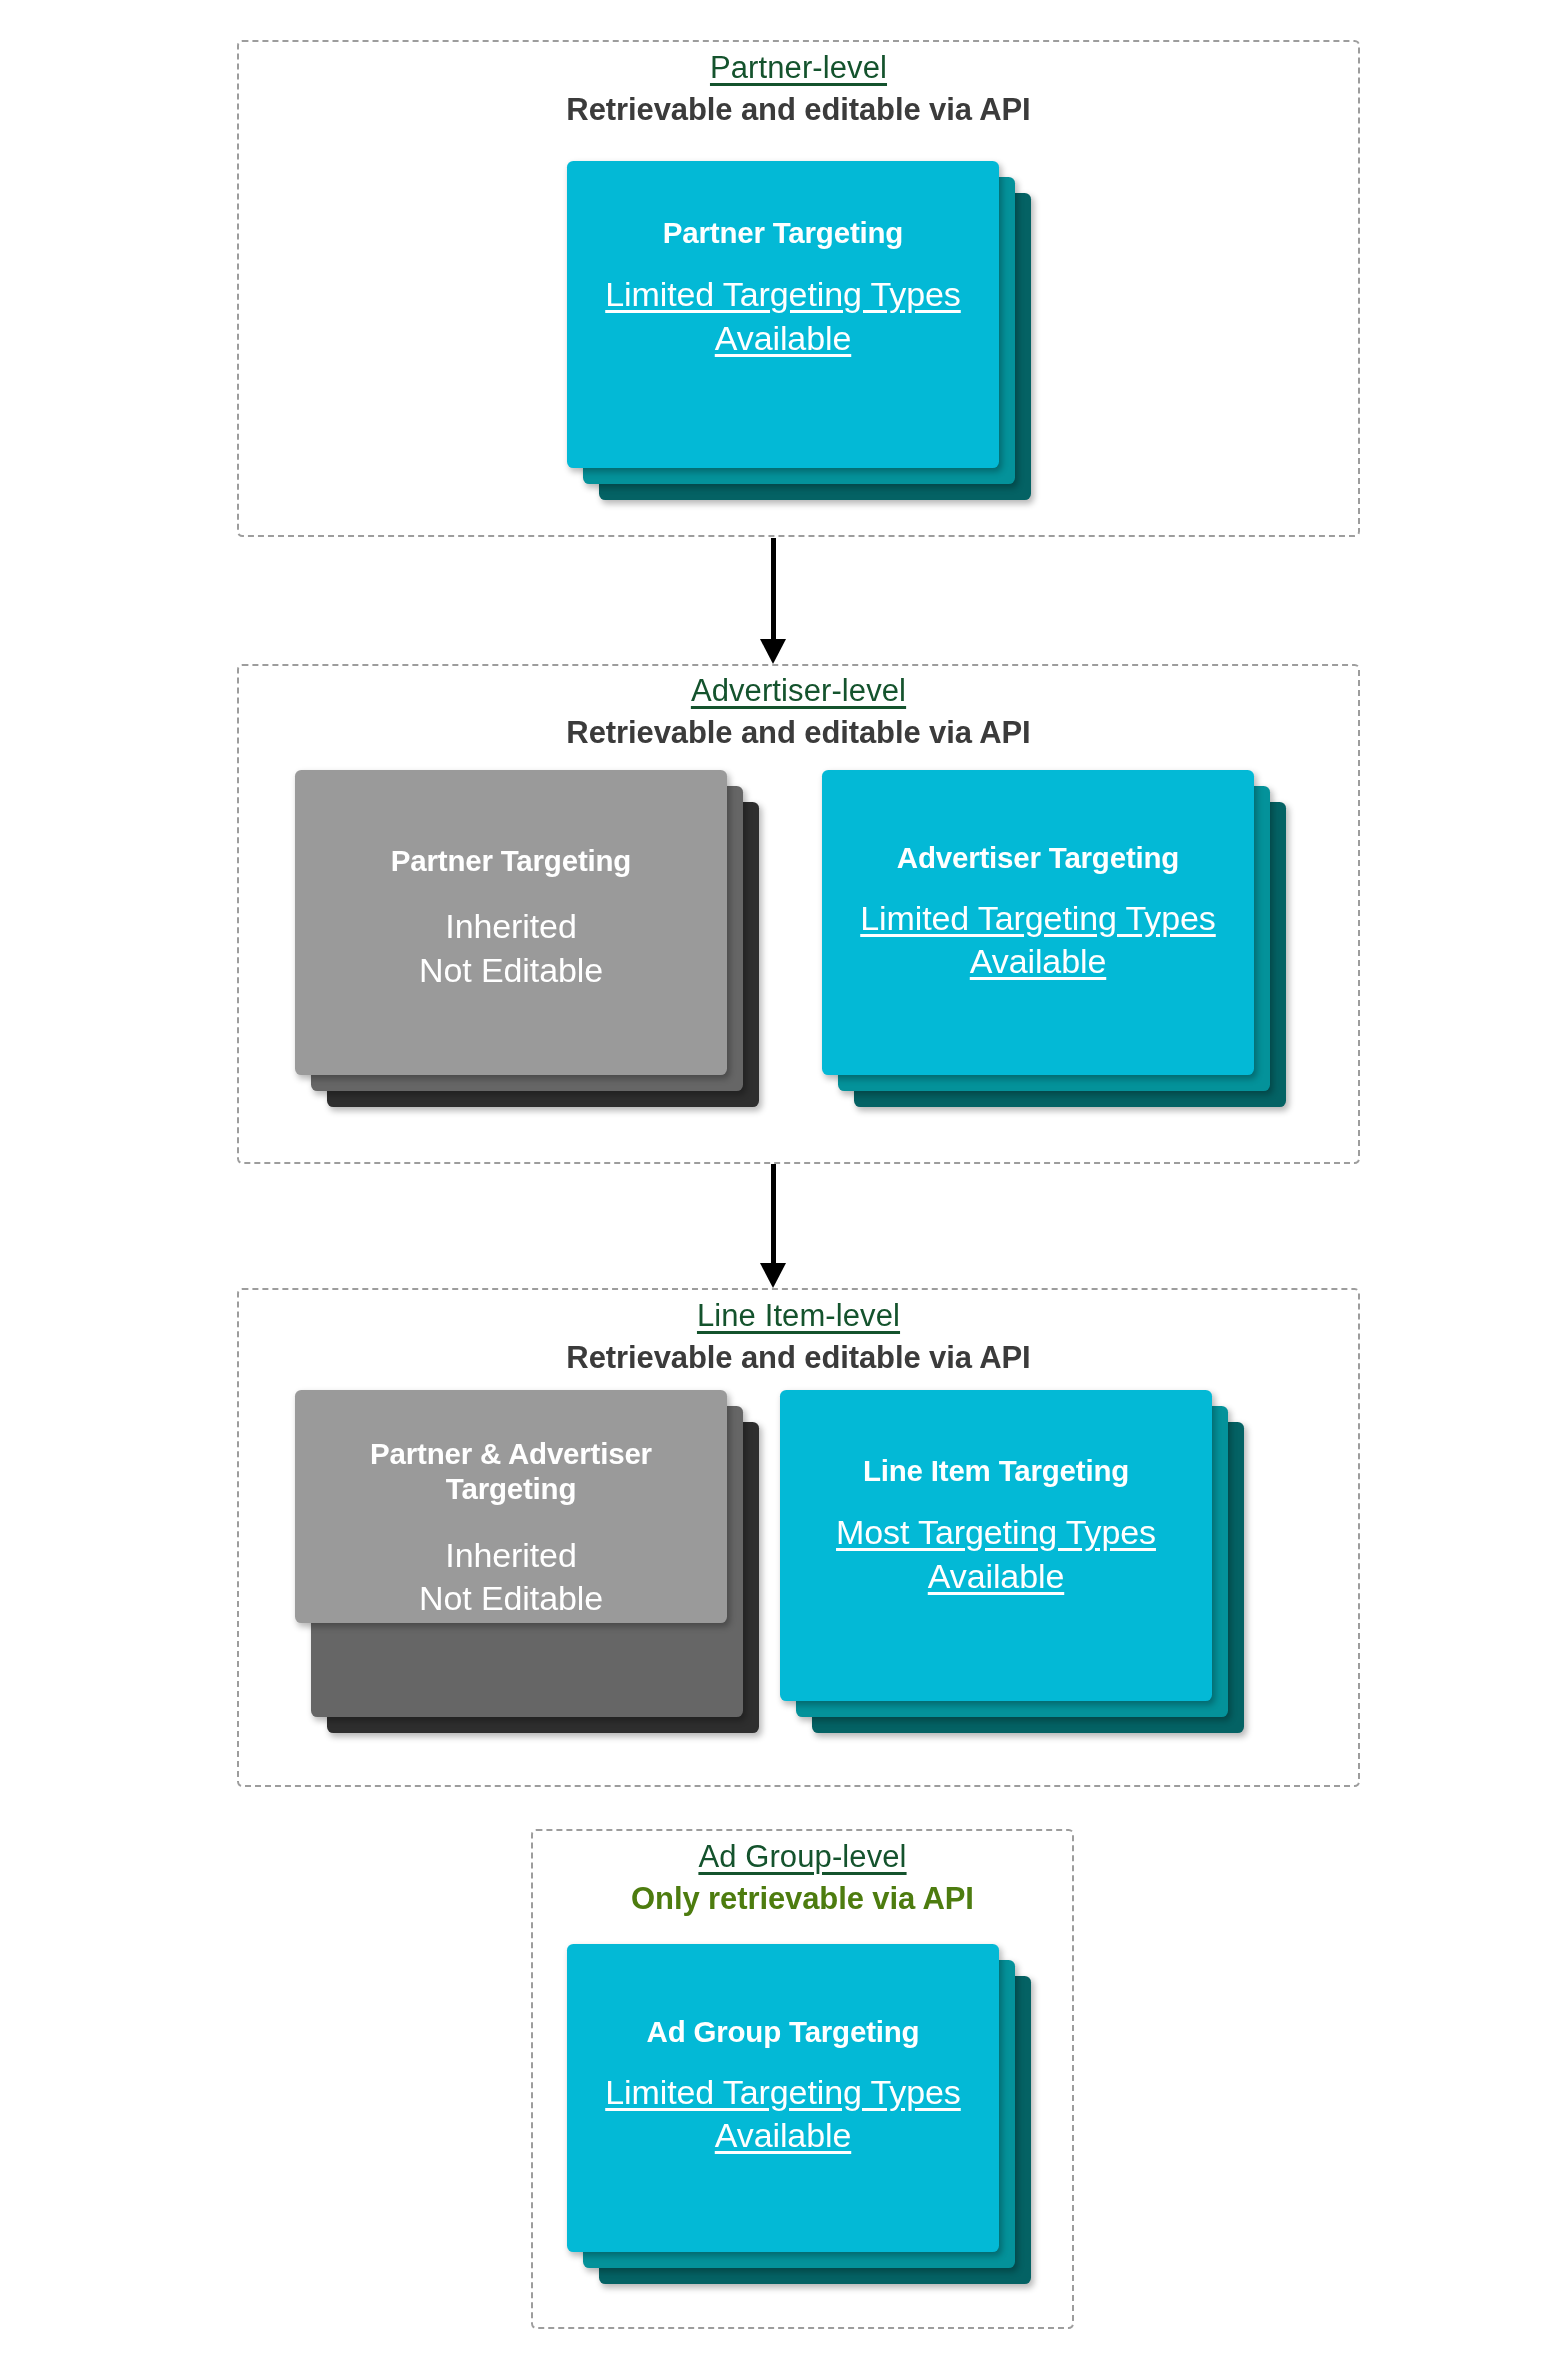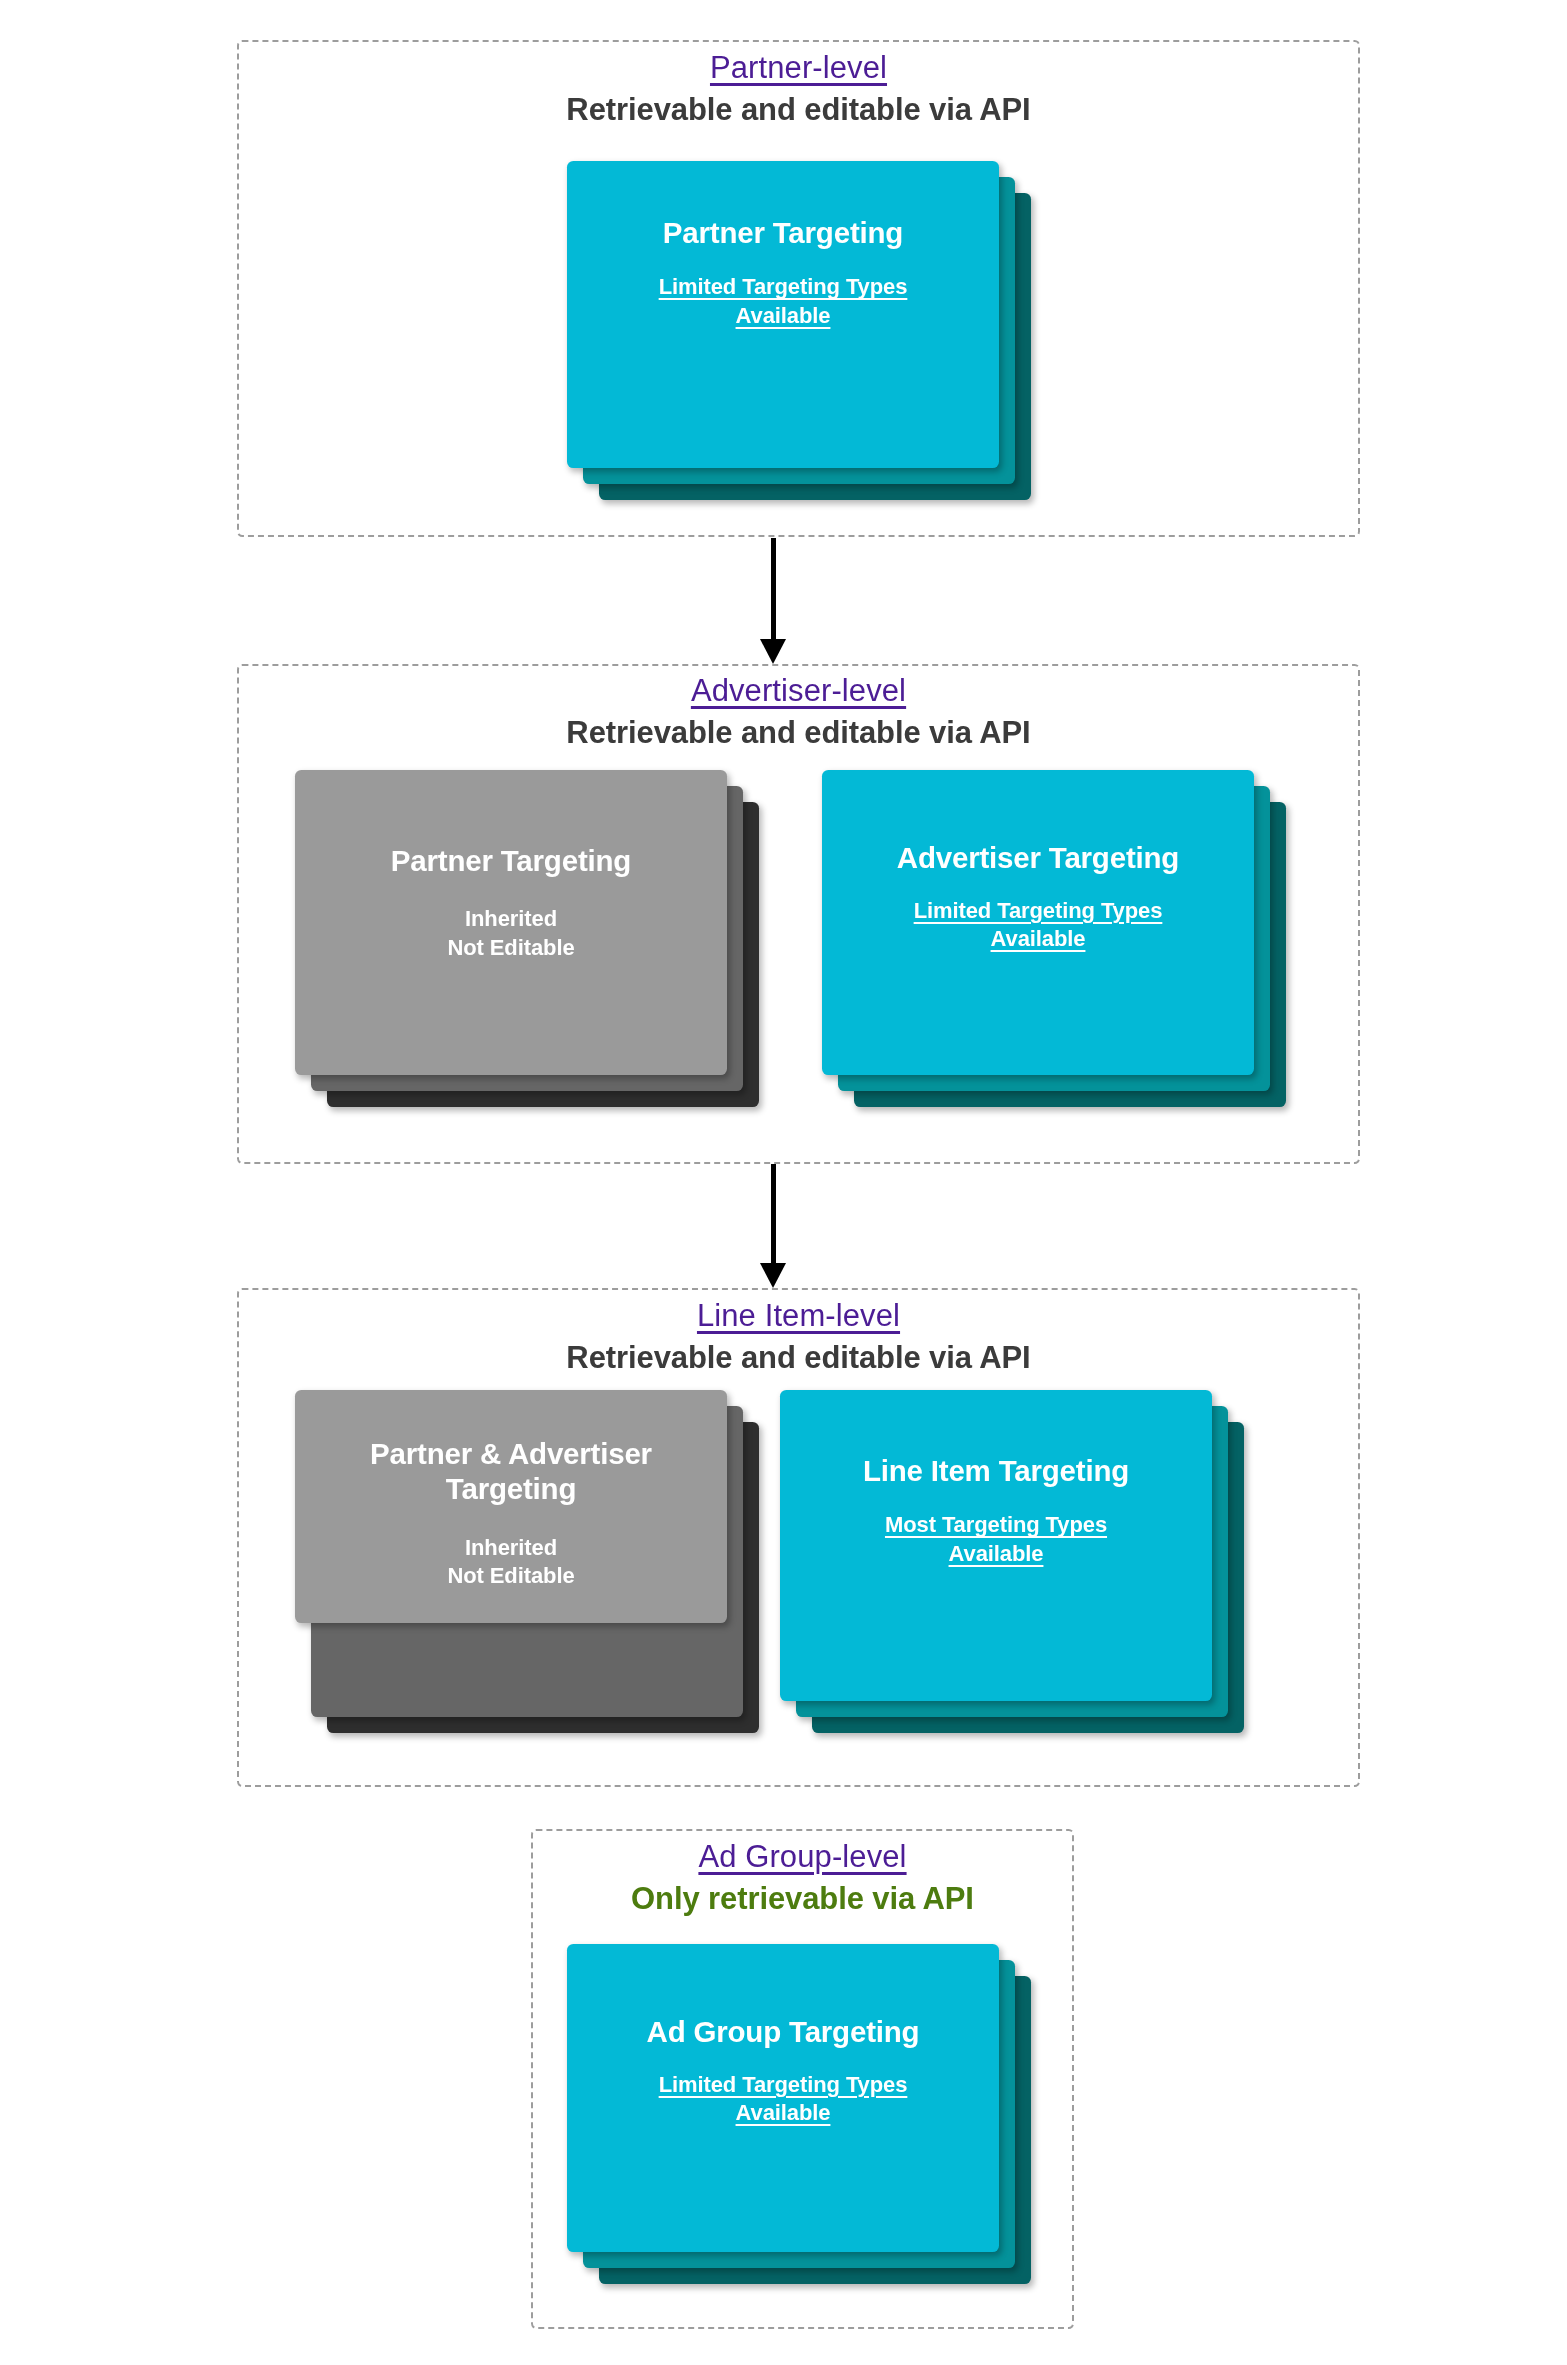--- a/index.html
+++ b/index.html
@@ -32,21 +32,21 @@
     position: absolute;
     left: 0;
     right: 0;
     text-align: center;
     line-height: 1.18;
   }
   .level-title {
     display: inline-block;
     font-size: 31px;
     font-weight: 400;
-    color: #4c1d95;
+    color: #14532d;
     text-decoration: underline;
     text-underline-offset: 4.5px;
     letter-spacing: 0.1px;
   }
   .level-sub {
     display: block;
     margin-top: 5.4px;
     font-size: 31px;
     font-weight: 700;
     color: #3b3b3b;
@@ -86,22 +86,22 @@
   }
   .card-title {
     display: block;
     font-size: 29.5px;
     font-weight: 700;
     line-height: 1.2;
     letter-spacing: -0.2px;
   }
   .card-note {
     display: block;
-    font-size: 22px;
-    font-weight: 700;
+    font-size: 34px;
+    font-weight: 400;
     line-height: 1.28;
     letter-spacing: -0.1px;
   }
   .card-note.underlined {
     text-decoration: underline;
     text-underline-offset: 3.6px;
   }
 
   
   .arrow { position: absolute; z-index: 5; }

